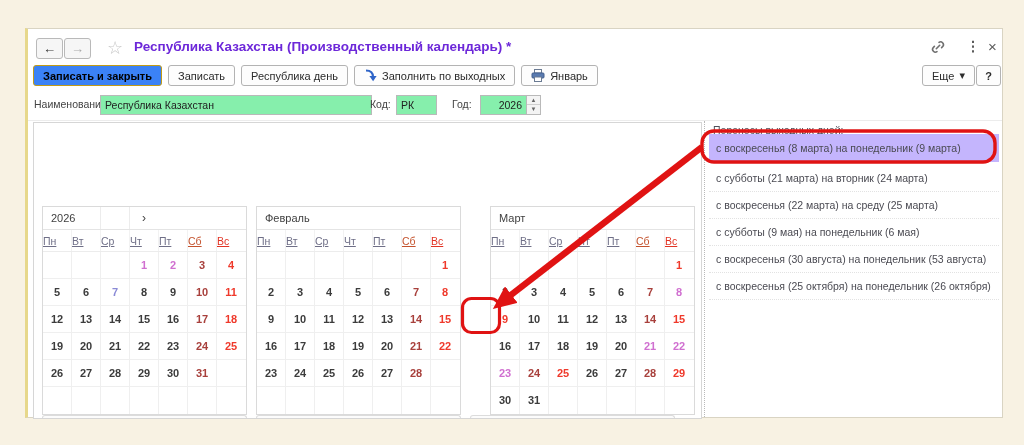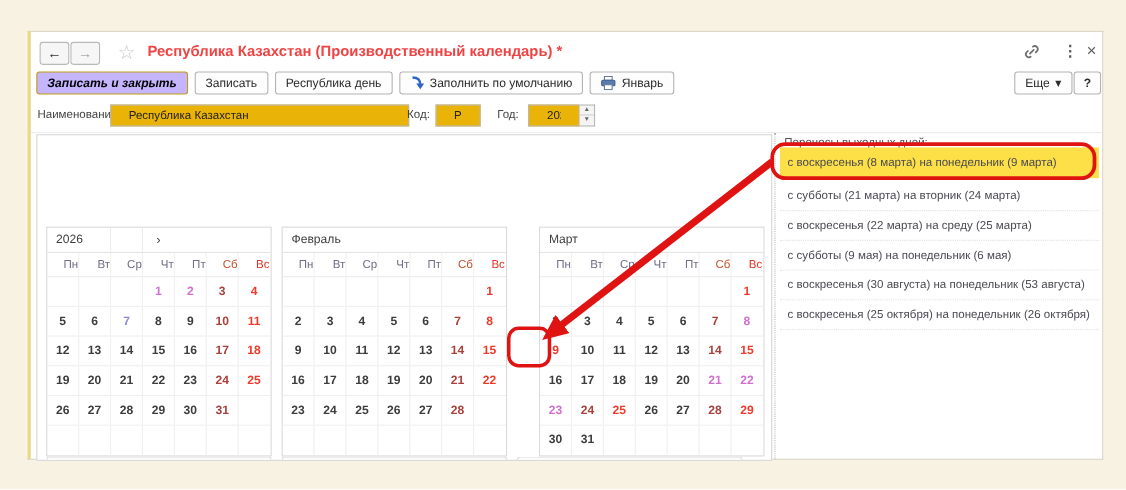--- a/index.html
+++ b/index.html
@@ -8,40 +8,40 @@
   .window { position:absolute; left:25px; top:28px; width:978px; height:390px;
             background:#fff; border:1px solid #d9d4c3; border-left:3px solid #e7d88b; }
 
   
   .navbtn { position:absolute; top:9px; width:27px; height:21px; border:1px solid #b9b9b9;
             background:#f6f6f6; border-radius:3px; font-size:13px; line-height:18px;
             text-align:center; cursor:default; font-family:inherit; }
   .nav-back { left:8px; color:#333; }
   .nav-fwd  { left:36px; color:#ababab; }
   .star { position:absolute; left:79px; top:8px; font-size:18px; color:#c7c7c7; }
-  .wtitle { position:absolute; left:106px; top:10px; font-size:13.5px; font-weight:bold; color:#ef4444; white-space:nowrap; }
+  .wtitle { position:absolute; left:106px; top:10px; font-size:13.5px; font-weight:bold; color:#6d28d9; white-space:nowrap; }
   .top-ic { position:absolute; top:9px; color:#5b5b5b; }
   .ic-link { left:902px; top:10px; }
   .ic-menu { left:938px; font-size:14px; font-weight:bold; letter-spacing:0; }
   .ic-close{ left:960px; font-size:15px; }
 
   
   .toolbar { position:absolute; left:5px; top:36px; display:flex; gap:6px; }
   .btn { height:21px; padding:0 9px; border:1px solid #b3b3b3; border-radius:3px; background:#fdfdfd;
          font-size:11px; color:#2b2b2b; display:inline-flex; align-items:center; gap:5px;
          font-family:inherit; white-space:nowrap; }
-  .btn.primary { background:#c4b5fd; border-color:#c29b16; font-weight:bold; color:#000;font-style:italic; }
+  .btn.primary { background:#3b82f6; border-color:#c29b16; font-weight:bold; color:#000; }
   .btn svg { display:block; }
   .more-btn { position:absolute; left:894px; top:36px; }
   .help-btn { position:absolute; left:948px; top:36px; width:25px; justify-content:center; font-weight:bold; }
 
   
   .flabel { position:absolute; font-size:10.5px; color:#444; top:69px; white-space:nowrap; }
   .finput { position:absolute; top:66px; height:20px; border:1px solid #b9b9b9; font-size:10.5px;
-            color:#222; padding:0 16px; font-family:inherit; background:#eab308; }
+            color:#222; padding:0 4px; font-family:inherit; background:#86efac; }
   .spin { position:absolute; left:499px; top:66px; width:14px; height:20px; border:1px solid #b9b9b9;
           border-left:none; background:#f4f4f4; }
   .spin div { height:9px; font-size:6px; line-height:9px; text-align:center; color:#666; }
   .spin .up { border-bottom:1px solid #cfcfcf; }
 
   
   .content { position:absolute; left:0; top:91px; right:0; bottom:0; border-top:1px solid #ececec; }
   .calwrap { position:absolute; left:5px; top:1px; width:669px; height:297px;
              border:1px solid #d6d6d6; background:#fff; overflow:hidden; }
   .month { position:absolute; top:83px; width:205px; border:1px solid #dadada; background:#fff; }
@@ -51,41 +51,41 @@
              color:#3f3f3f; border-right:1px solid #ececec; position:relative; }
   .mh-cell:last-child { border-right:none; }
   .mh-year { width:58px; }
   .mh-name { width:87px; }
   .mh-blank { width:29px; }
   .mh-nav { width:28px; justify-content:center; padding-left:0; color:#444; font-size:12px; }
   .mh-wide { flex:1; }
   .corner { position:absolute; right:2px; bottom:2px; width:0; height:0;
             border-left:4px solid transparent; border-bottom:4px solid #555; }
   .dow-row { display:flex; height:22px; border-bottom:1px solid #ececec; }
-  .dow { width:29px; text-align:right; font-size:10.5px; line-height:22px; color:#6f6f87;
-         border-right:1px solid #f2f2f2; }
+  .dow { width:29px; text-align:left; font-size:10.5px; line-height:22px; color:#6f6f87;
+         border-right:1px solid #f2f2f2;text-decoration:underline; }
   .dow:last-child { border-right:none; width:28px; }
   .dow.sat { color:#c4532e; } .dow.sun { color:#e23324; }
   .week { display:flex; height:27px; border-bottom:1px solid #efefef; }
   .week:last-child { border-bottom:none; }
   .day { width:29px; border-right:1px solid #efefef; text-align:center; font-size:11px;
          line-height:26px; font-weight:600; color:#3c3c3c; }
   .day:last-child { border-right:none; width:28px; }
   .hintbox { position:absolute; top:292px; height:8px; width:205px; background:#fcfcfc;
              border:1px solid #dcdcdc; border-bottom:none; border-radius:3px 3px 0 0; }
 
   .splitter { position:absolute; left:676px; top:0; bottom:0; border-left:1px dotted #b9b9b9; }
 
   
   .panel { position:absolute; left:681px; top:0; width:294px; bottom:0; }
   .panel-h { font-size:10.5px; color:#50505a; padding:3px 0 0 4px; }
   .p-list { position:absolute; left:0; top:13px; right:4px; }
   .p-item { height:27px; line-height:27px; font-size:10.5px; color:#4a4a52; padding-left:7px;
             border-bottom:1px dotted #e2e2e2; white-space:nowrap; overflow:hidden; }
-  .p-item.hl { background:#fde047; height:28px; line-height:28px; margin-bottom:3px; border-bottom:none; }
+  .p-item.hl { background:#c4b5fd; height:28px; line-height:28px; margin-bottom:3px; border-bottom:none; }
 
   .overlay { position:absolute; left:0; top:0; width:1024px; height:445px; pointer-events:none; z-index:50; }
 </style>
 </head>
 <body>
 
 <div class="stage">
   <div class="window">
 
     <button class="navbtn nav-back">←</button>
@@ -109,21 +109,21 @@
       <button class="btn primary">Записать и закрыть</button>
       <button class="btn">Записать</button>
       <button class="btn">Республика день</button>
       <button class="btn">
         <span>
           <svg width="13" height="13" viewBox="0 0 13 13">
             <path d="M2 1.5 C8 1.5 9 4.5 9 8" fill="none" stroke="#2e64c8" stroke-width="2.2"></path>
             <path d="M5.4 7 L9.1 12.2 L12.6 7 Z" fill="#2e64c8"></path>
           </svg>
         </span>
-        <span>Заполнить по умолчанию</span>
+        <span>Заполнить по выходных</span>
       </button>
       <button class="btn">
         <span>
           <svg width="14" height="13" viewBox="0 0 14 13">
             <rect x="3.5" y="0.5" width="7" height="3.5" fill="#fff" stroke="#6b7b93"></rect>
             <rect x="1" y="4" width="12" height="5" rx="1" fill="#5a7bb0" stroke="#44618f"></rect>
             <rect x="3.5" y="8" width="7" height="4.5" fill="#fff" stroke="#6b7b93"></rect>
           </svg>
         </span>
         <span>Январь</span>

